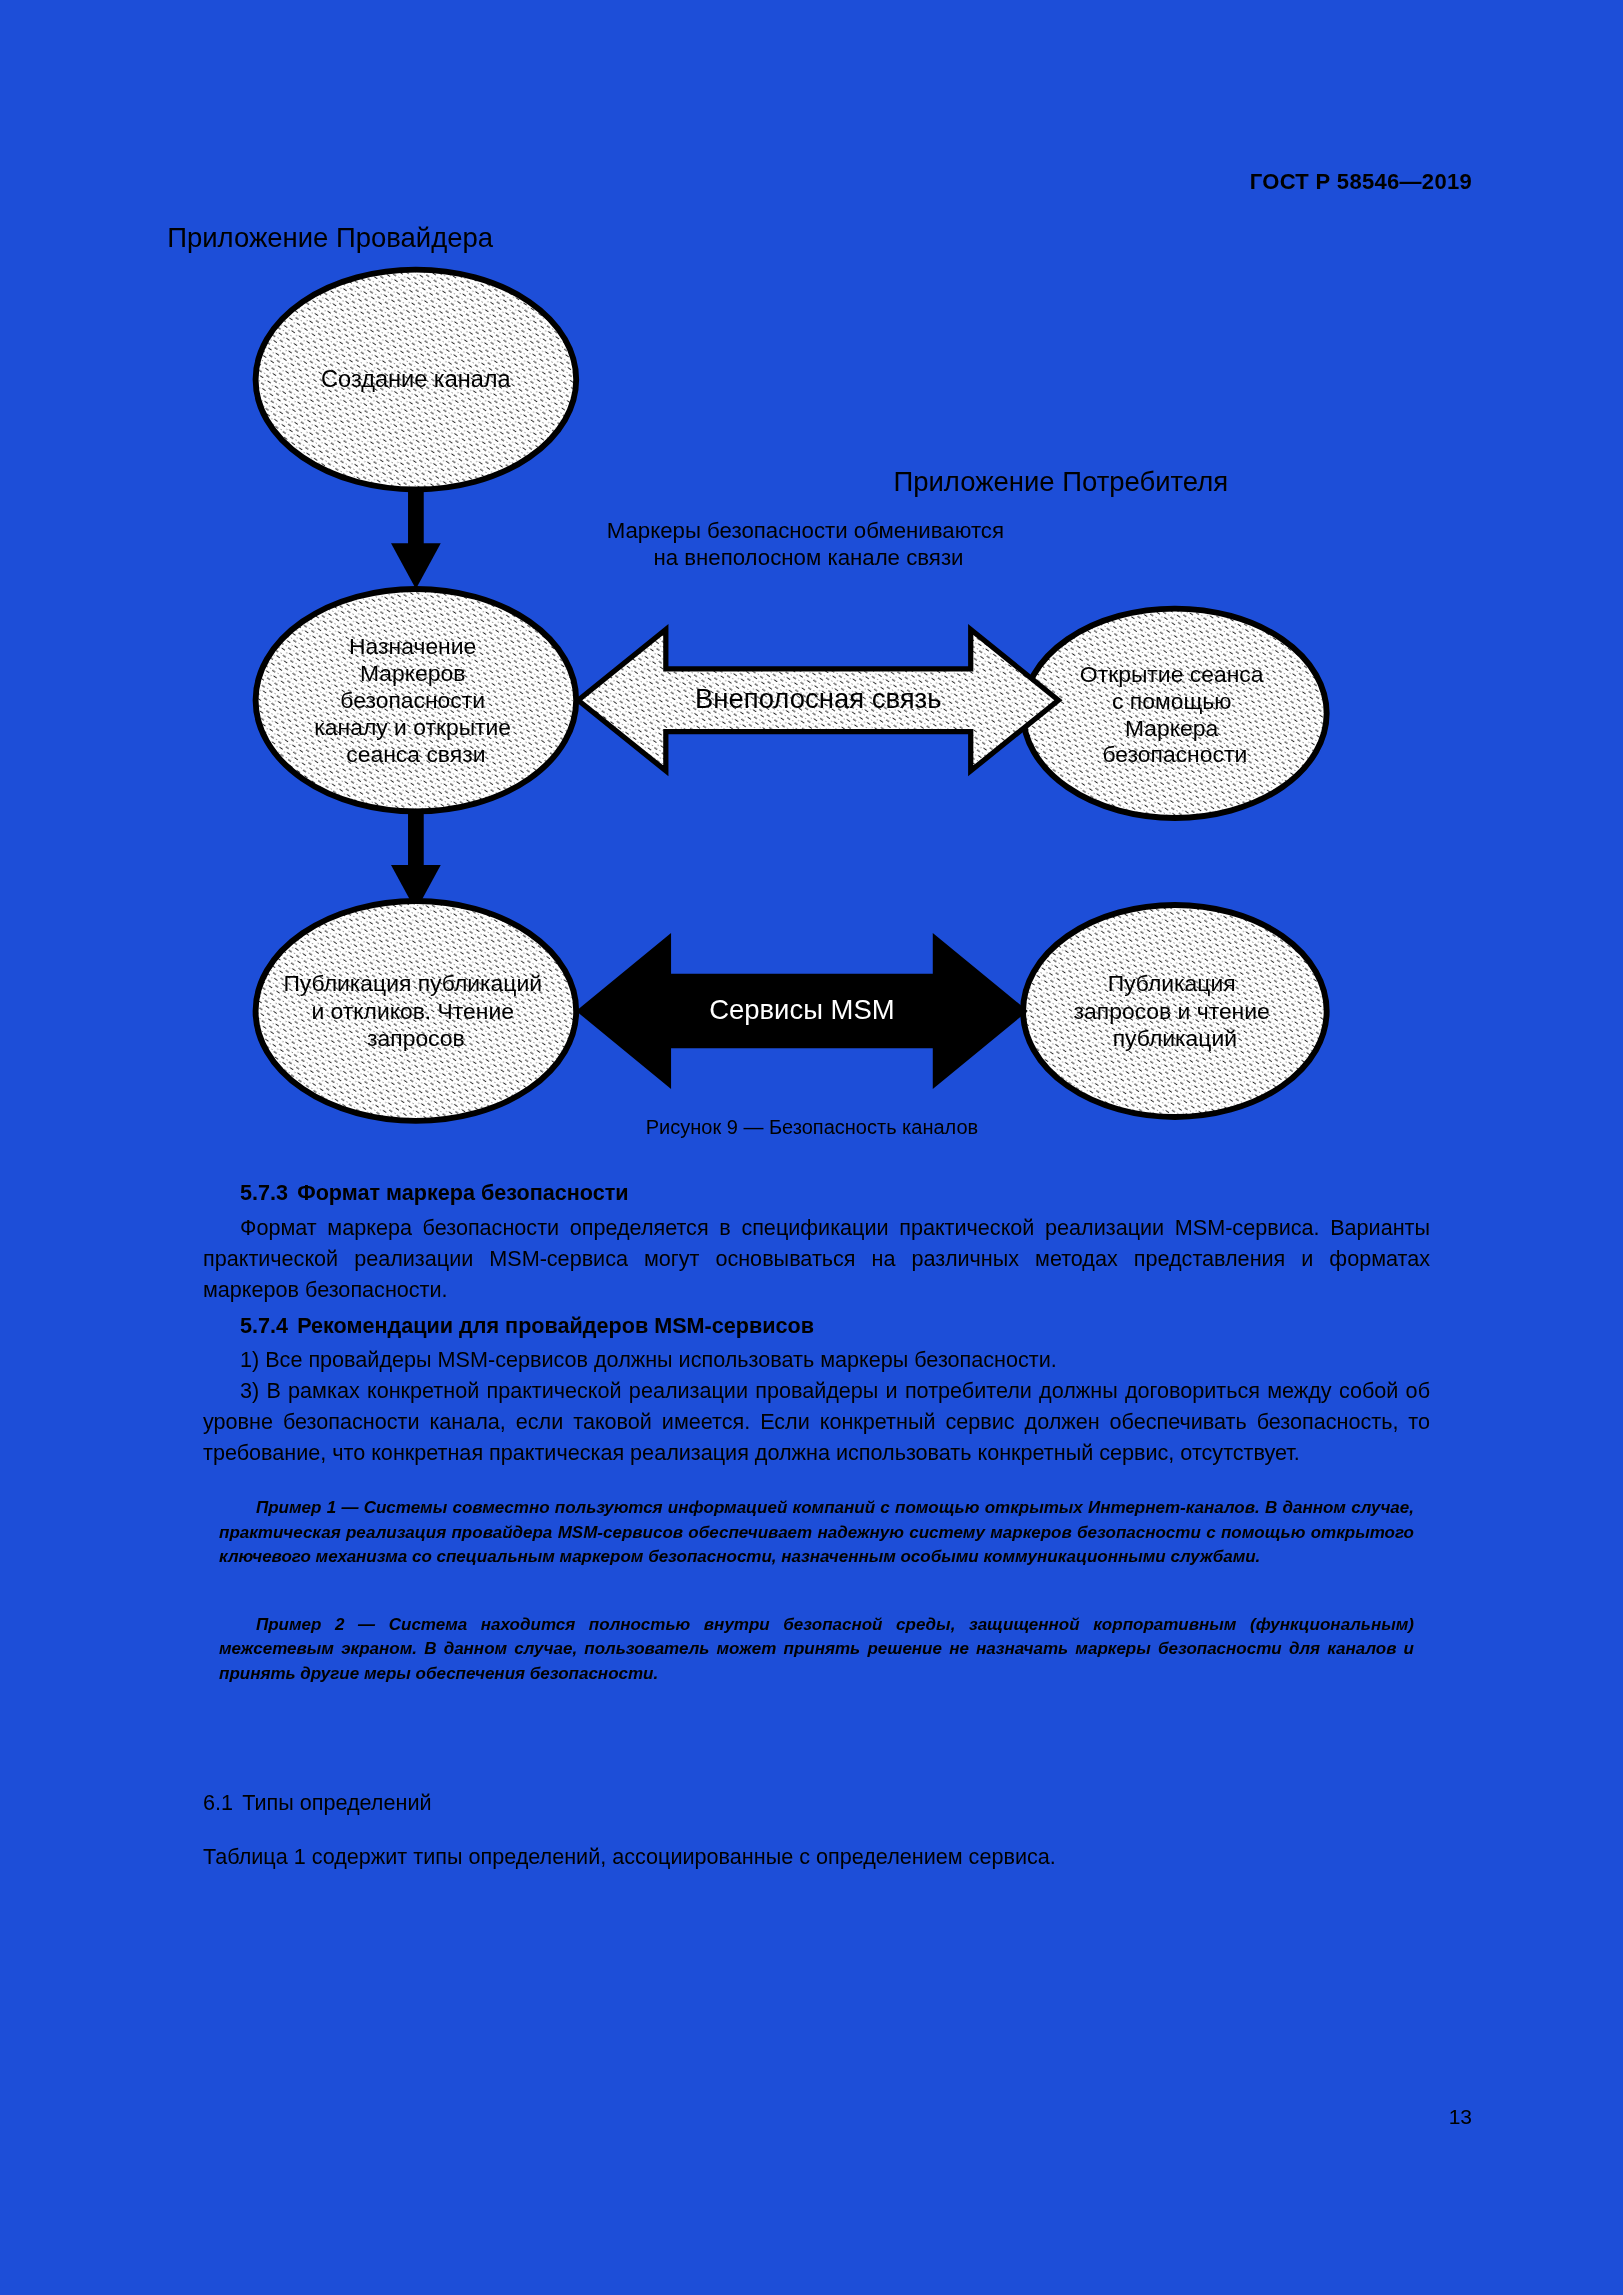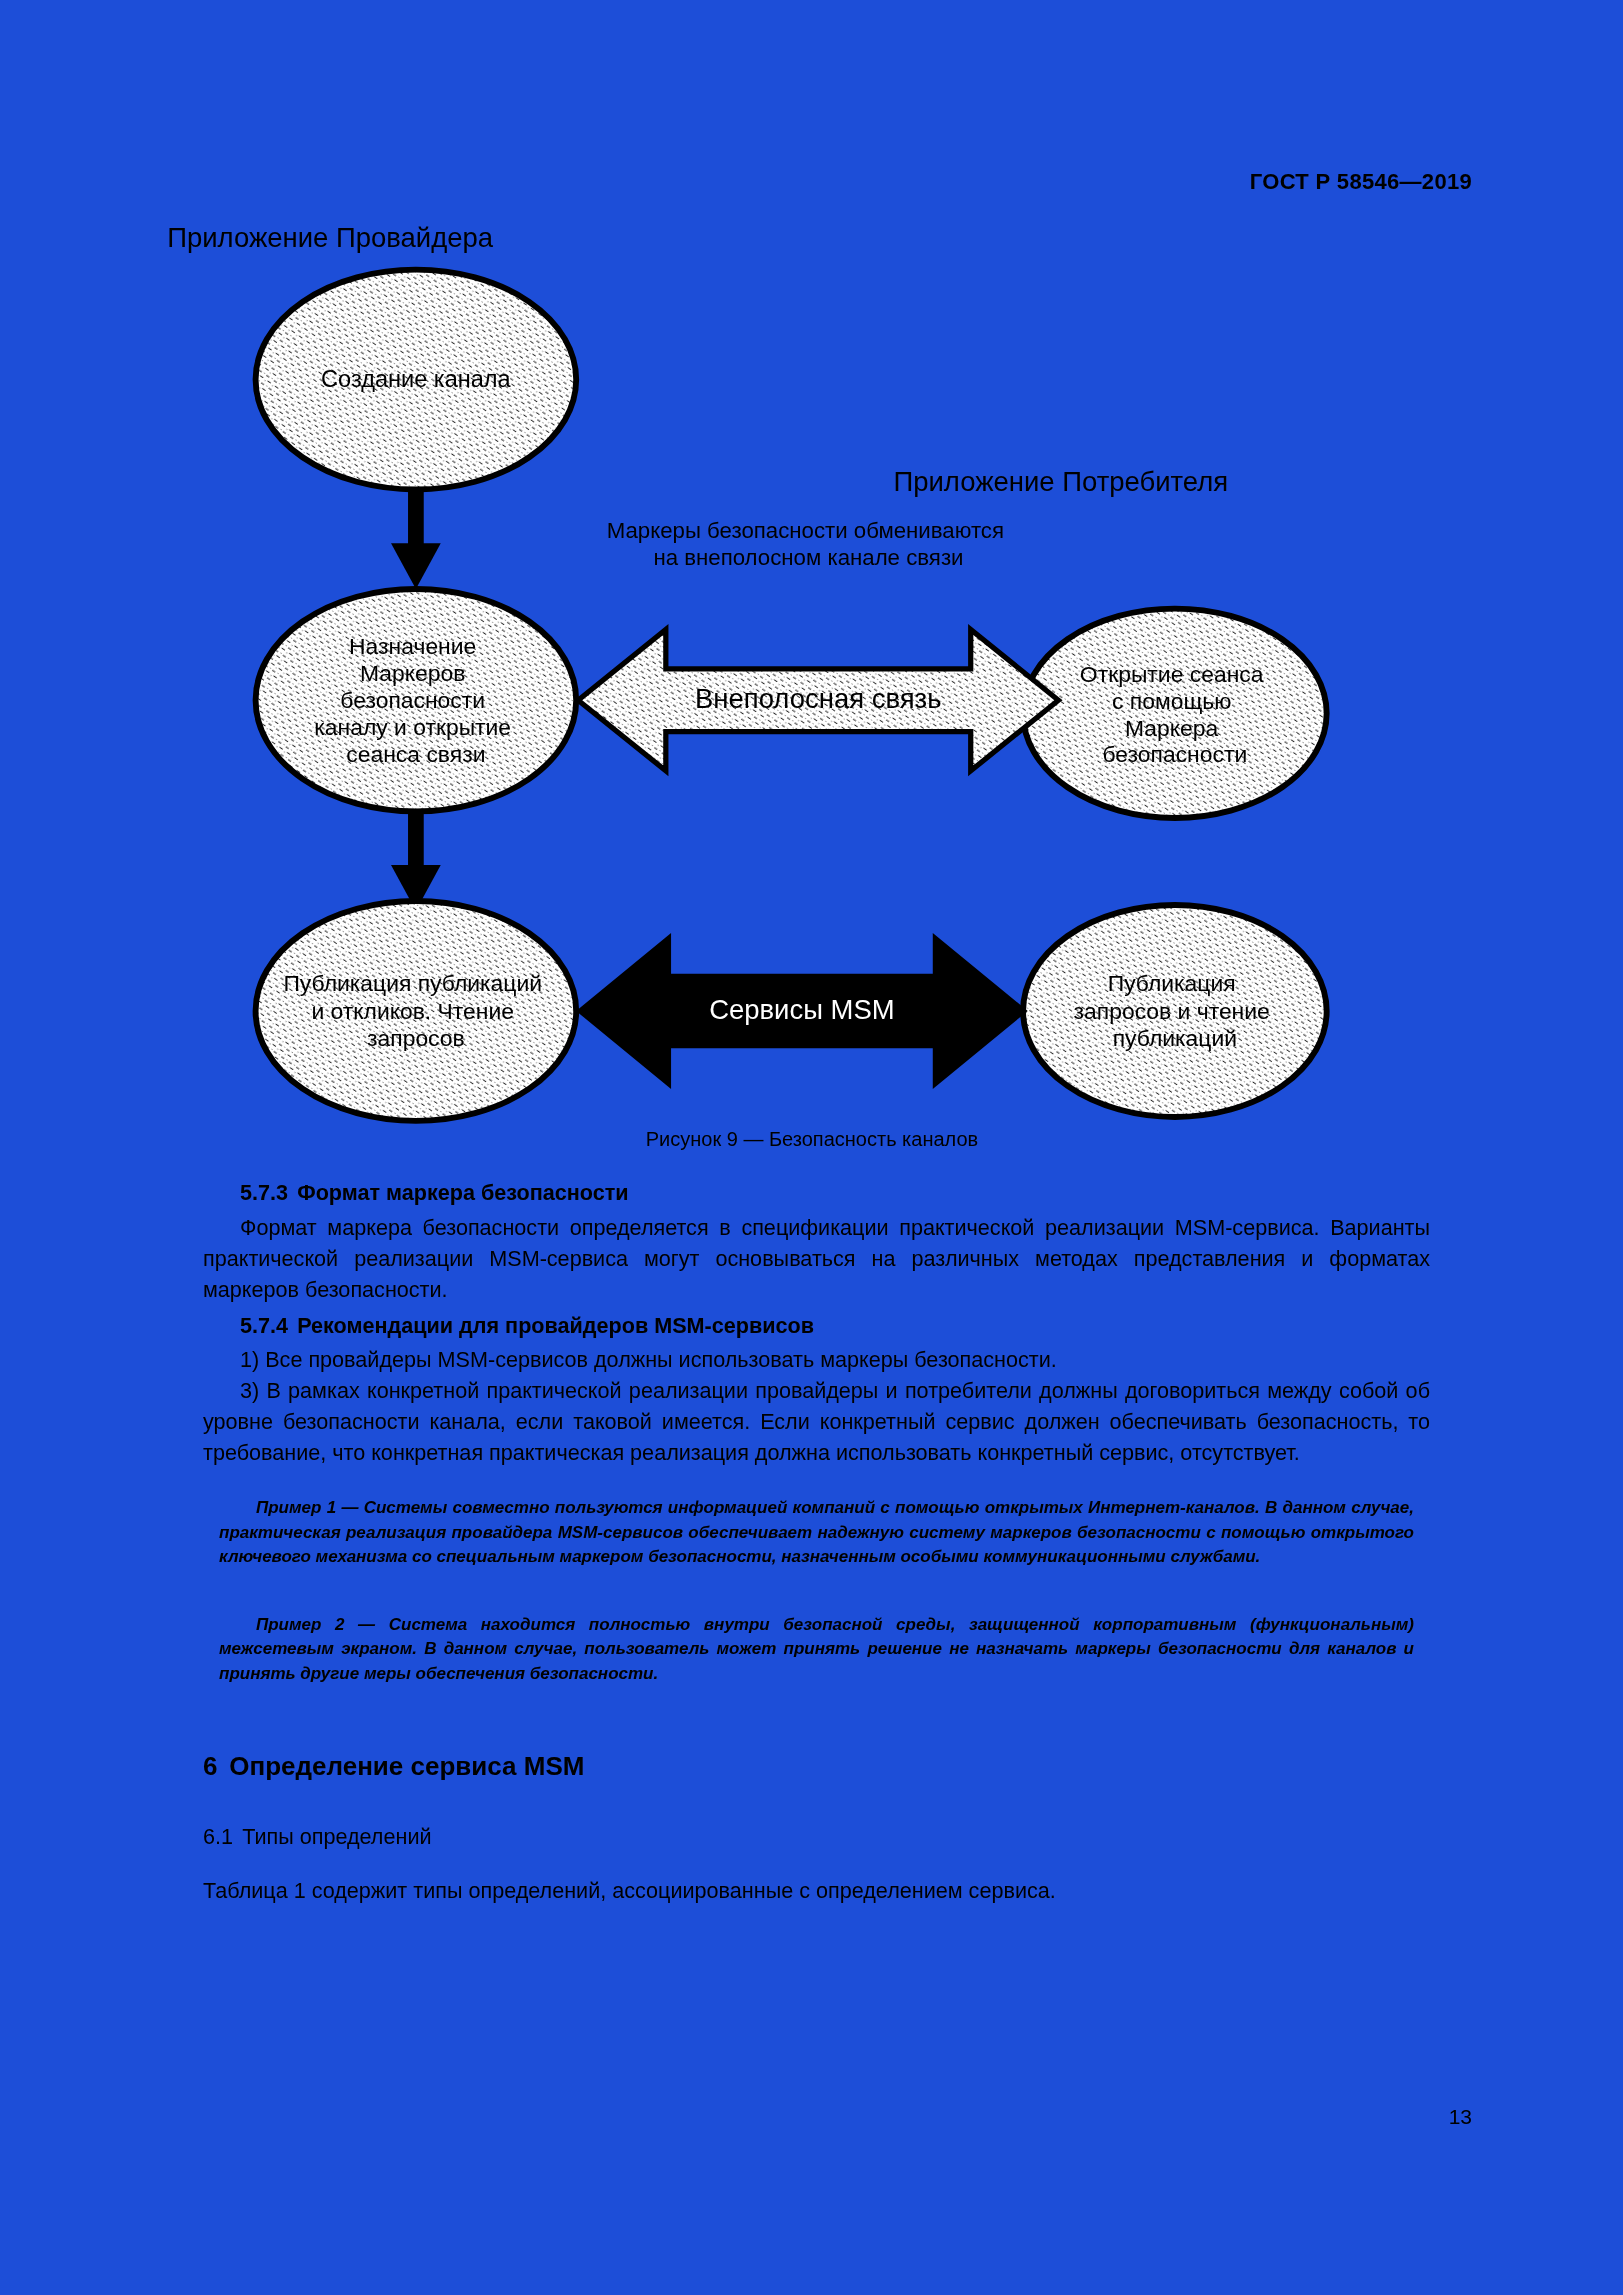--- a/index.html
+++ b/index.html
@@ -48,21 +48,20 @@
     height: 100%;
   }
 
   .fig-caption {
     position: absolute;
     top: 1116px;
     left: 0;
     width: 1624px;
     text-align: center;
     font-size: 20px;
-    margin-top: 12px;
   }
 
   
   .body {
     position: absolute;
     top: 1178px;
     left: 203px;
     width: 1227px;
   }
 
@@ -249,23 +248,20 @@
     <div class="gap-md"></div>
 
     <p class="example">Пример 1 — Системы совместно пользуются информацией компаний с помощью открытых Интернет-каналов. В данном случае, практическая реализация провайдера MSM-сервисов обеспечивает надежную систему маркеров безопасности с помощью открытого ключевого механизма со специальным маркером безопасности, назначенным особыми коммуникационными службами.</p>
 
     <div class="gap-md"></div>
 
     <p class="example">Пример 2 — Система находится полностью внутри безопасной среды, защищенной корпоративным (функциональным) межсетевым экраном. В данном случае, пользователь может принять решение не назначать маркеры безопасности для каналов и принять другие меры обеспечения безопасности.</p>
 
     <div style="height:48px"></div>
 
-    <div class="h2">
-      <span class="num">6</span><span>Определение сервиса MSM</span>
-    </div>
 
     <div style="height:38px"></div>
 
     <div class="h3b">
       <span class="num">6.1</span><span>Типы определений</span>
     </div>
 
     <div style="height:23.6px"></div>
 
     <p class="para">Таблица 1 содержит типы определений, ассоциированные с определением сервиса.</p>

